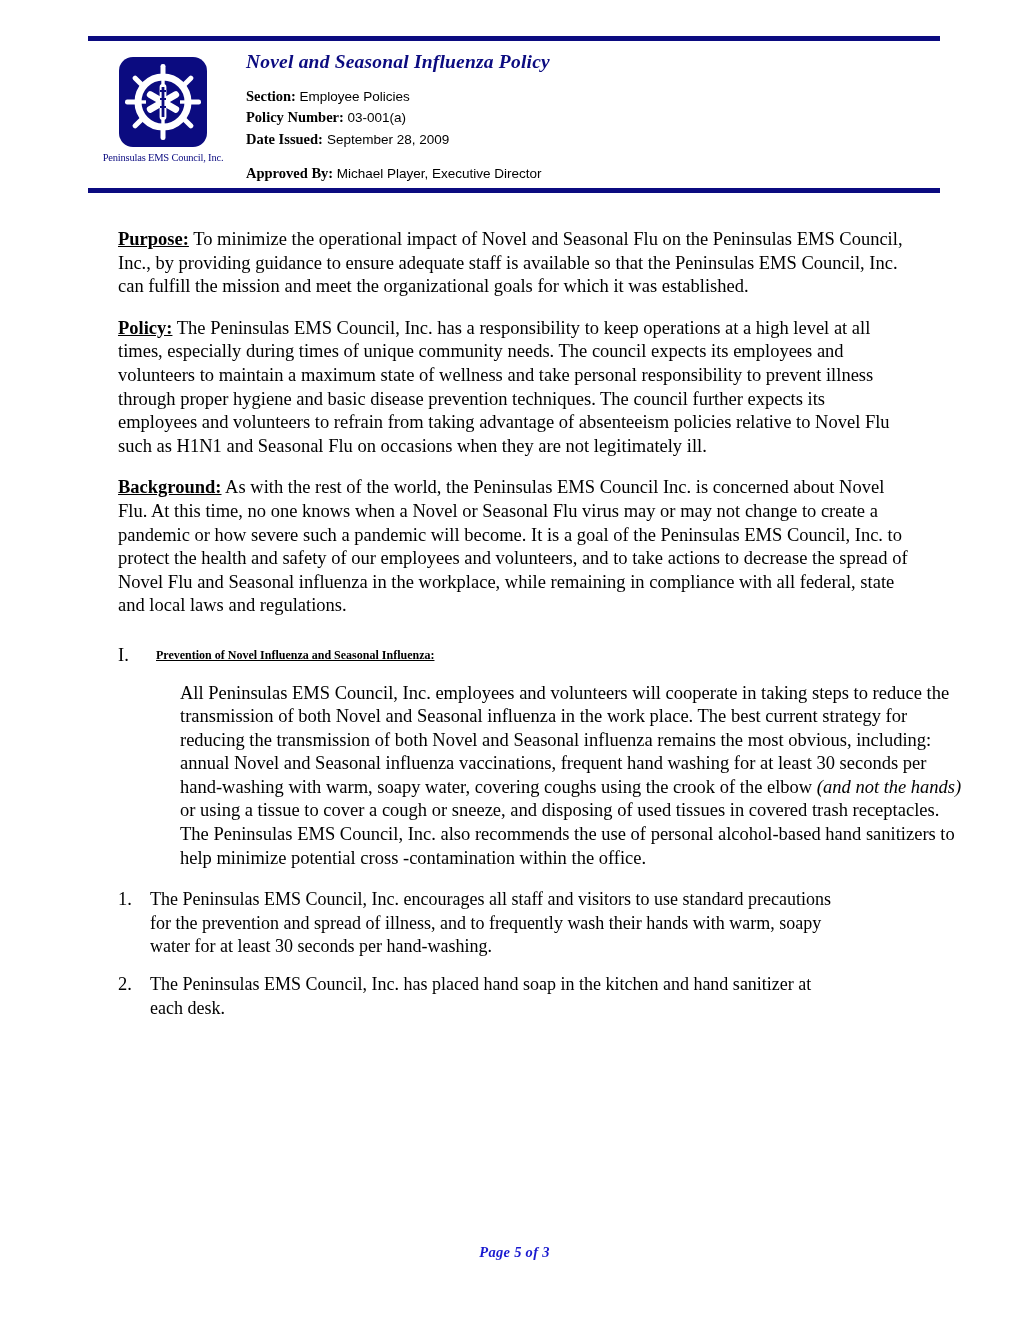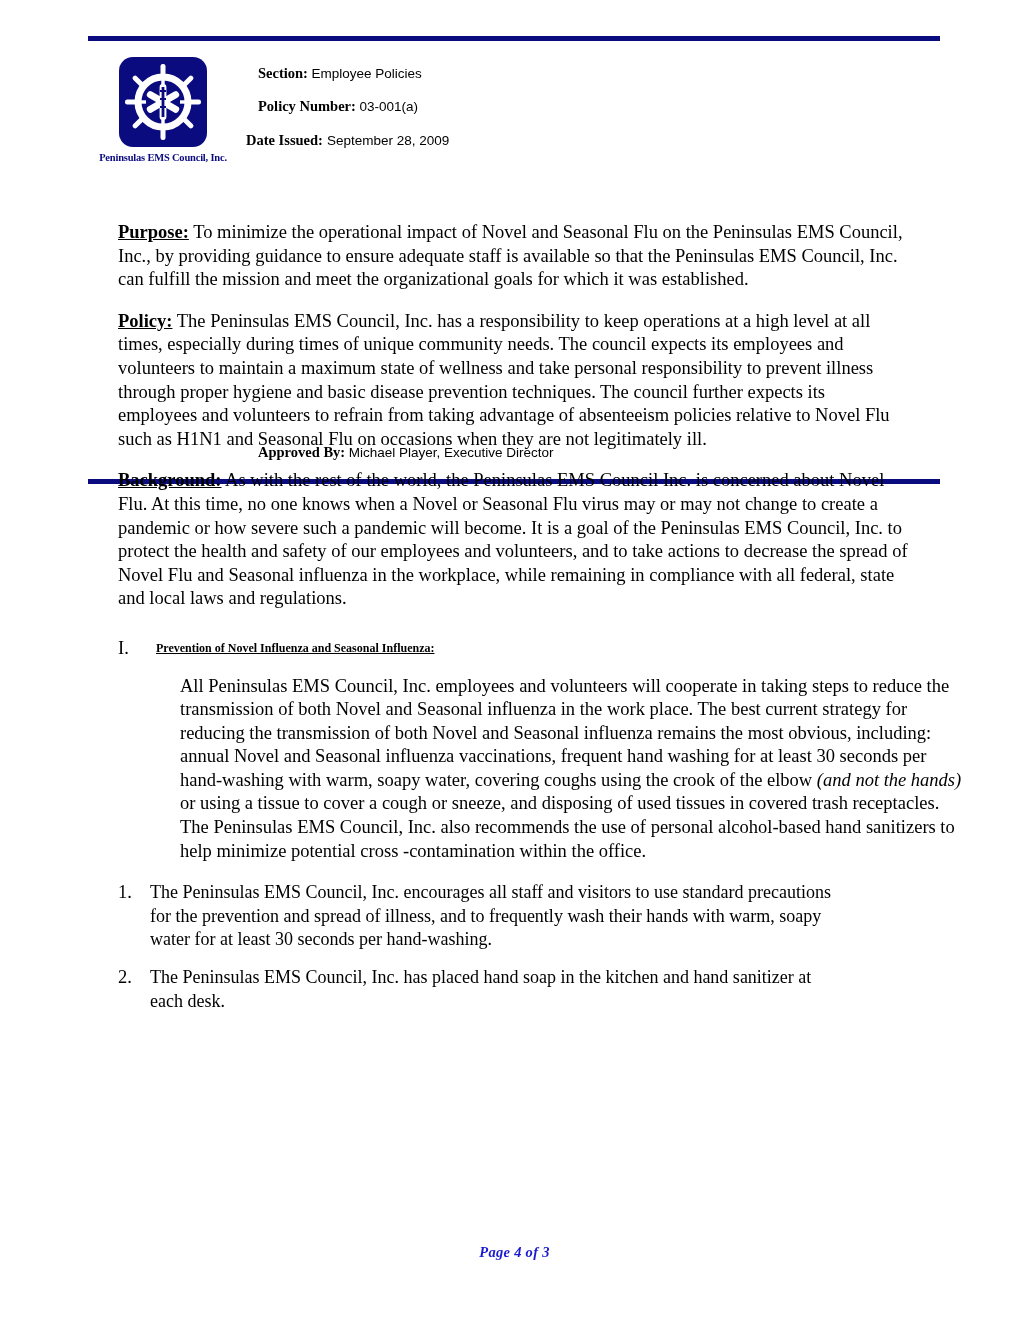--- a/index.html
+++ b/index.html
@@ -62,21 +62,21 @@
     margin: 0 auto;
     background: #0b0b80;
     border-radius: 14px;
     position: relative;
   }
   .logo-mark svg { display: block; }
   .logo-caption {
     margin-top: 5px;
     font-family: "Liberation Serif", "DejaVu Serif", serif;
     font-size: 10.5px;
-    font-weight: bold;
+    font-weight: normal;
     color: #0b0b80;
     letter-spacing: -0.2px;
     white-space: nowrap;
   }
 
   .meta-col {
     flex: 1 1 auto;
     padding-left: 8px;
     padding-top: 2px;
   }
@@ -86,48 +86,48 @@
     font-weight: bold;
     font-size: 19.5px;
     color: #0b0b80;
     letter-spacing: 0.2px;
     margin: 0 0 14px 0;
     line-height: 1.1;
   }
   .meta-line {
     font-size: 14.5px;
     line-height: 21px;
-    margin: 12px;
+    margin: 0;
     white-space: nowrap;
   }
   .meta-line.spaced { margin-top: 13px; }
   .lbl {
     font-family: "Liberation Serif", "DejaVu Serif", serif;
     font-weight: bold;
     font-size: 14.5px;
     color: #000;
   }
   .val {
     font-family: "Liberation Sans", "DejaVu Sans", sans-serif;
     font-size: 13.5px;
     color: #000;
   }
   .meta-row {
     display: flex;
-    flex-direction: column;
+    flex-direction: row;
     line-height: 21px;
   }
   .meta-row .left-part { width: 300px; flex: 0 0 300px; }
   .meta-row .right-part { flex: 1 1 auto; }
 
   
   .content {
     position: absolute;
     left: 118px;
-    top: 221px;
+    top: 228px;
     width: 790px;
   }
   p.para {
     margin: 0 0 18px 0;
     font-family: "Liberation Serif", "DejaVu Serif", serif;
     font-size: 18.5px;
     line-height: 23.6px;
     text-align: left;
     color: #000;
   }
@@ -253,20 +253,21 @@
               <rect x="41" y="41" width="6" height="2" fill="#0b0b80"></rect>
               <rect x="41" y="49" width="6" height="2" fill="#0b0b80"></rect>
             </g>
           </svg>
         </div>
         <div class="logo-caption">Peninsulas EMS Council, Inc.</div>
       </div>
 
       <div class="meta-col">
 
+        <div class="doc-title">Novel and Seasonal Influenza Policy</div>
 
         <div class="meta-line">
           <span class="lbl">Section:</span>
           <span class="val">Employee Policies</span>
         </div>
 
         <div class="meta-line">
           <span class="lbl">Policy Number:</span>
           <span class="val">03-001(a)</span>
         </div>
@@ -320,16 +321,16 @@
       </li>
       <li>
         <span class="marker">2.</span>
         <span class="item-text">The Peninsulas EMS Council, Inc. has placed hand soap in the kitchen and hand sanitizer at each desk.</span>
       </li>
     </ol>
 
   </div>
 
   <div class="footer">
-    <span class="footer-text">Page 4 of 3</span>
+    <span class="footer-text">Page 5 of 3</span>
   </div>
 
 </div>
 
 </body></html>

